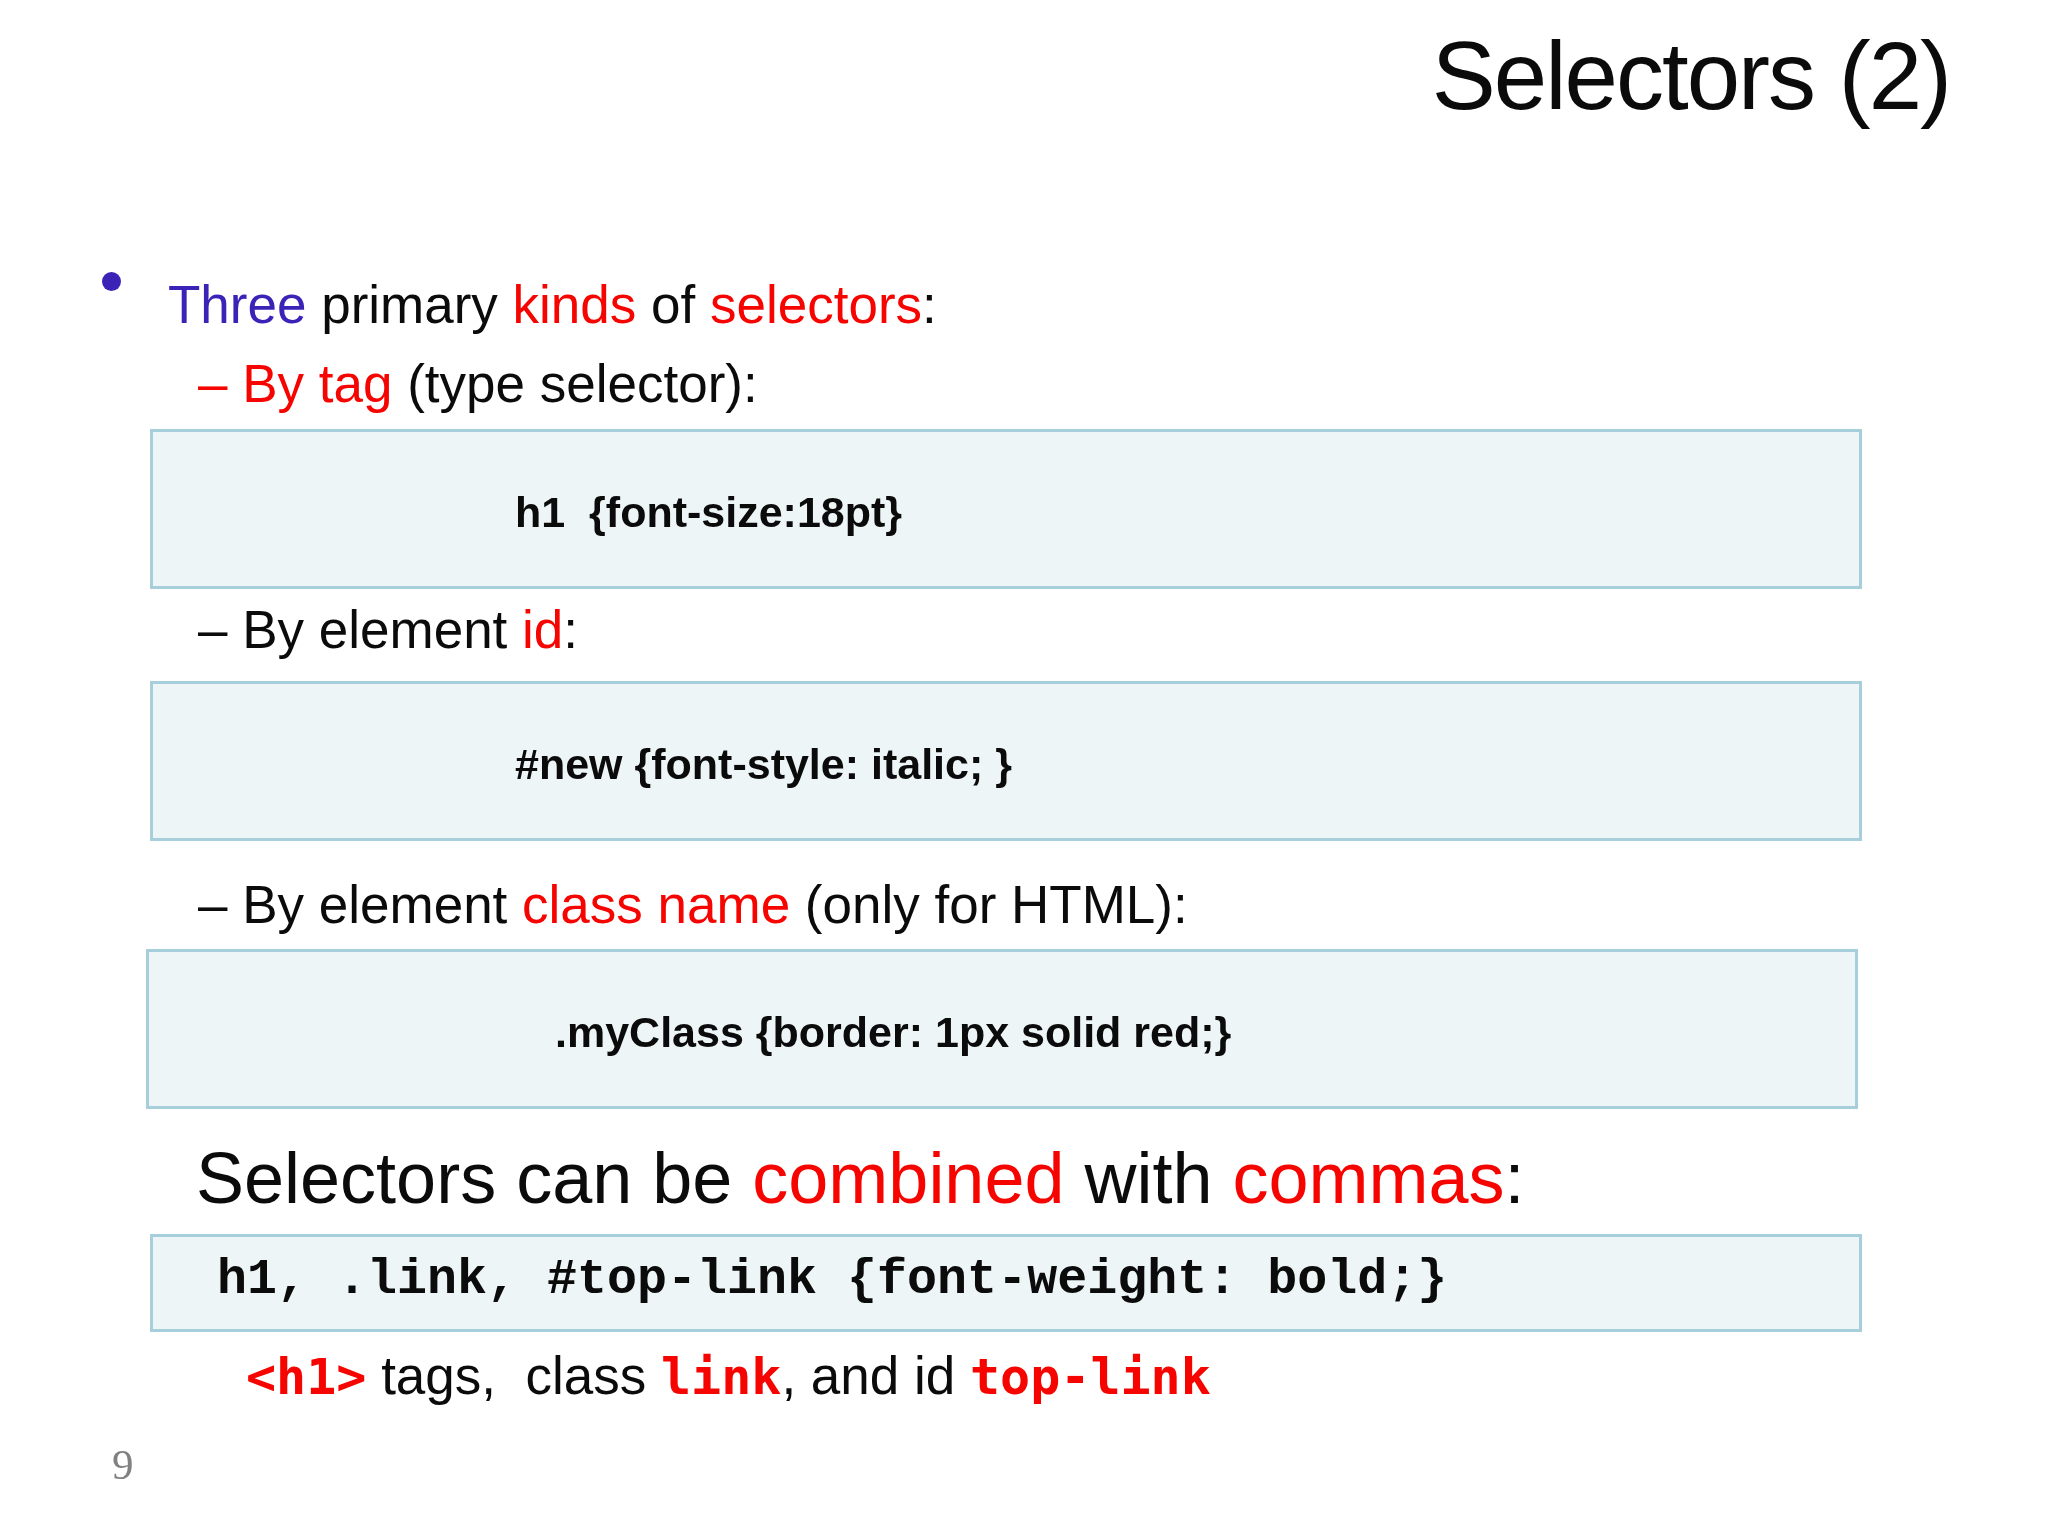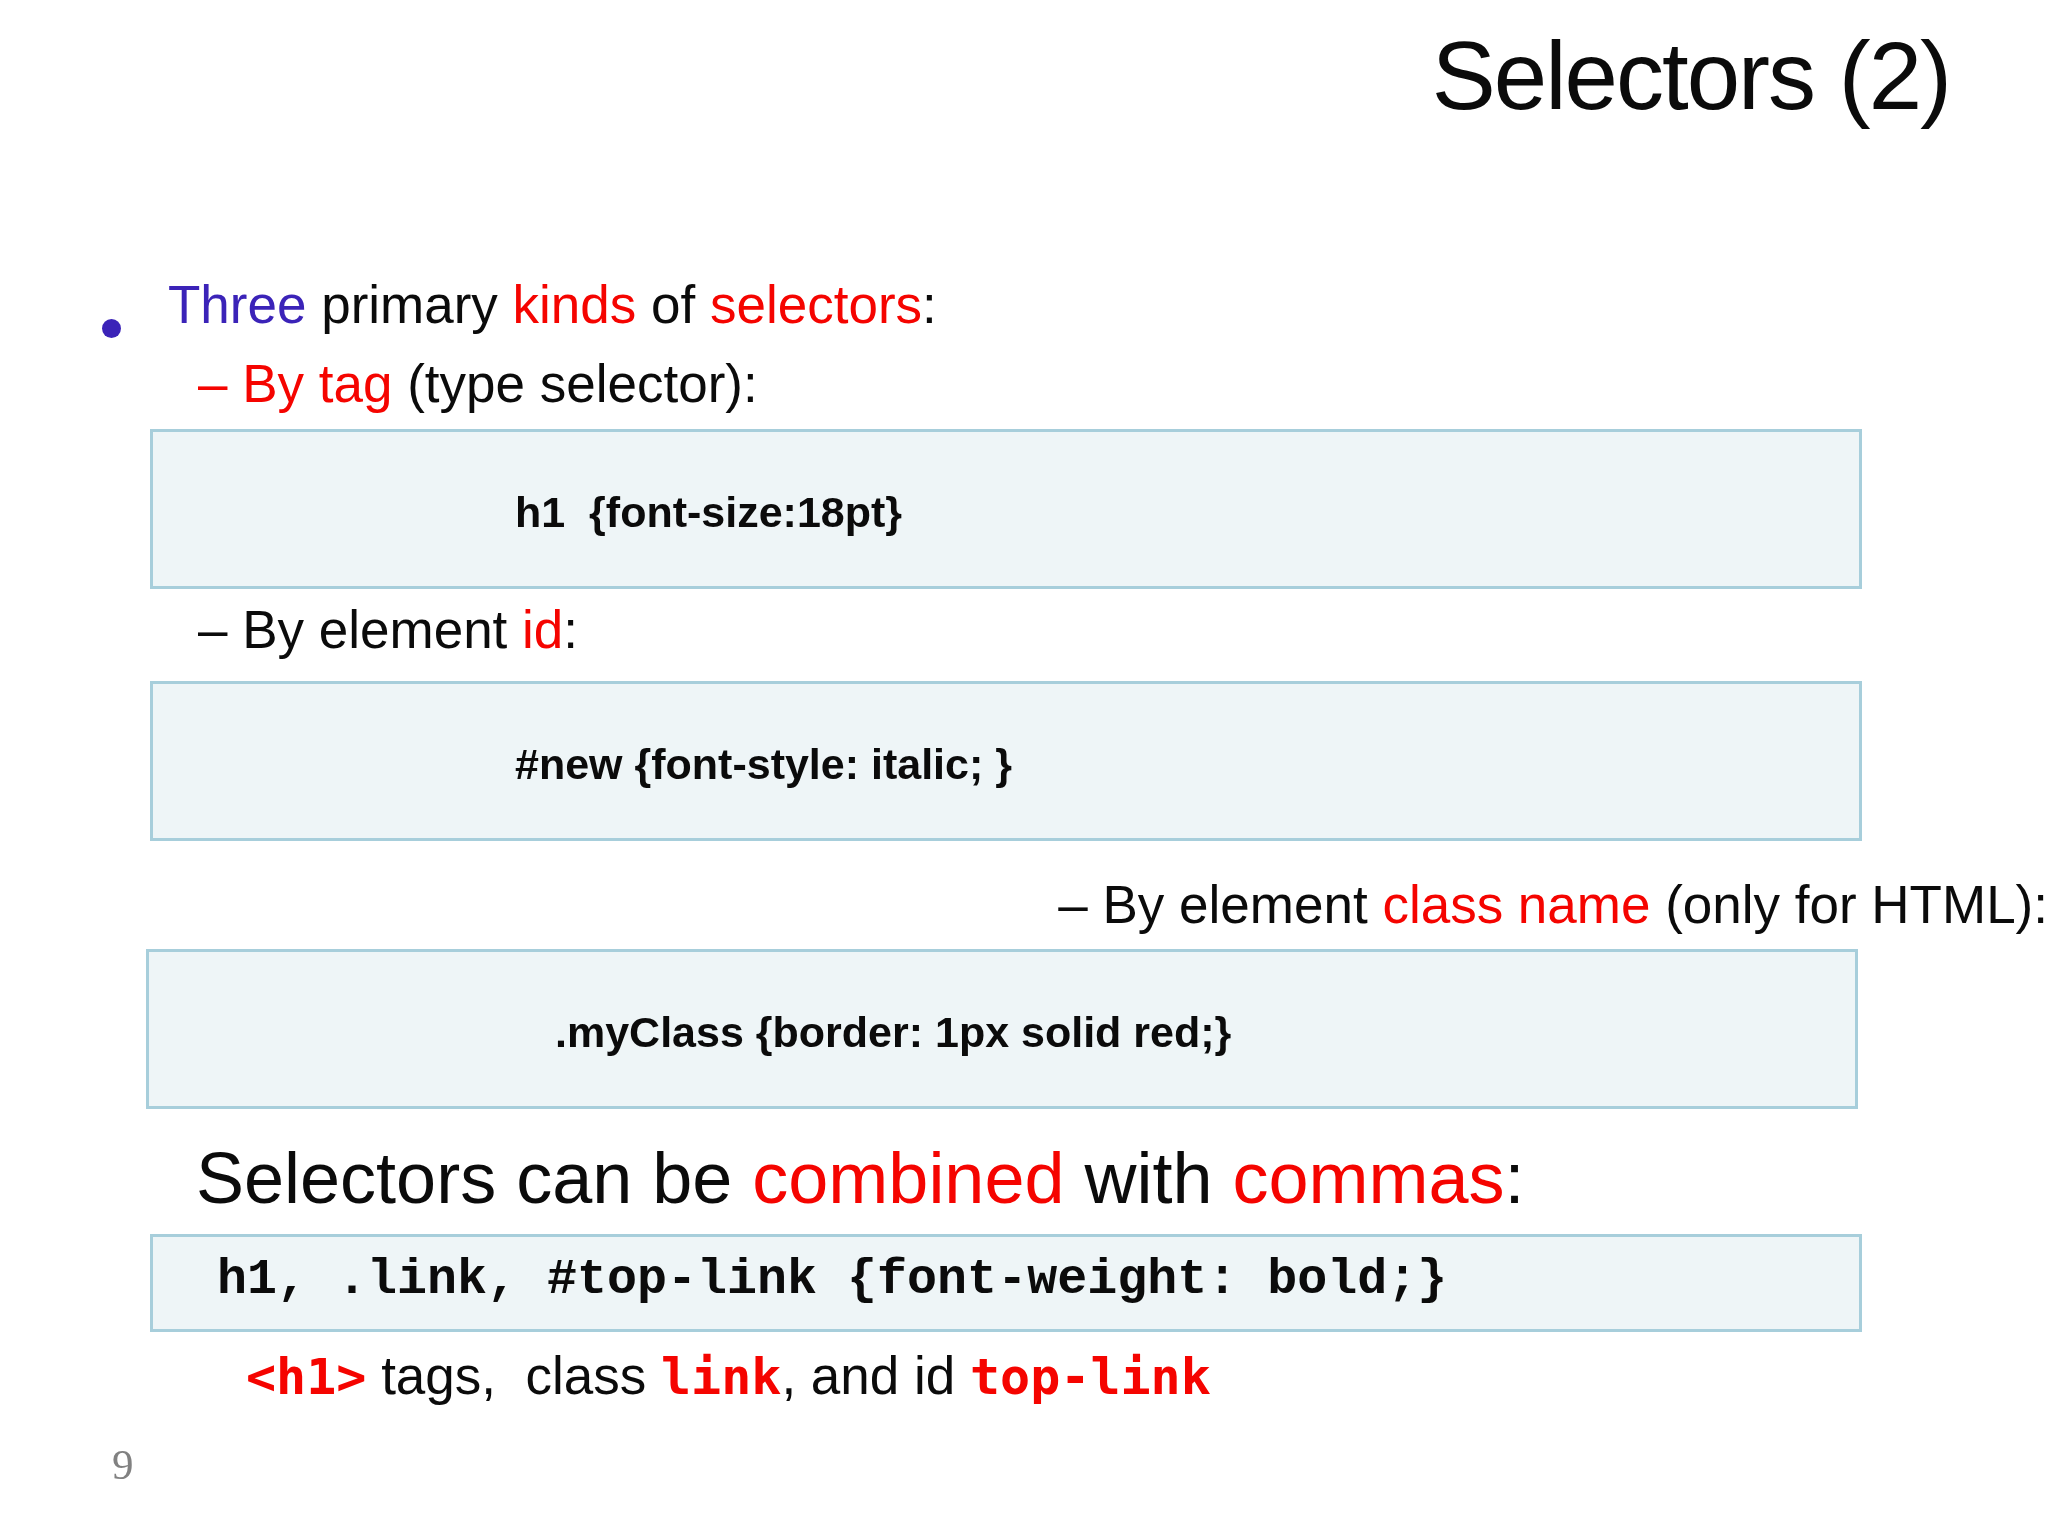--- a/index.html
+++ b/index.html
@@ -18,30 +18,30 @@
   body{
     width:2048px;height:1536px;background:#ffffff;position:relative;
     font-family:"Liberation Sans",sans-serif;color:var(--text);overflow:hidden;
   }
   .title{
     width:1950px;margin:16px 0 0 0;text-align:right;
     font-size:96px;font-weight:400;letter-spacing:-2px;line-height:1.25;
   }
   .bullet-line{
     margin:136px 0 0 102px;font-size:53px;line-height:1.25;
-    display:flex;align-items:flex-end;white-space:pre-wrap;
+    display:flex;align-items:flex-start;white-space:pre-wrap;
   }
   .bullet-dot{
     width:19px;height:19px;border-radius:50%;background:var(--indigo);
     margin-right:47px;flex:0 0 auto;
   }
   .subline{margin-left:198px;font-size:53px;line-height:1.2;white-space:pre-wrap;}
   .sub-tag{margin-top:14px;}
   .sub-id{margin-top:9px;}
-  .sub-class{margin-top:32px;text-align:right;}
+  .sub-class{margin-top:32px;}
   .codebox{
     margin-left:150px;width:1712px;background:var(--box_bg);
     border:3px solid var(--box_border);white-space:pre-wrap;
   }
   .box-2line{height:160px;padding-top:15px;}
   .box-tag{margin-top:13px;}
   .box-id{margin-top:20px;}
   .box-class{margin-top:12px;margin-left:146px;}
   .css-line{font-weight:bold;font-size:43px;line-height:1.35;}
   .box-tag .css-line{padding-left:362px;}

